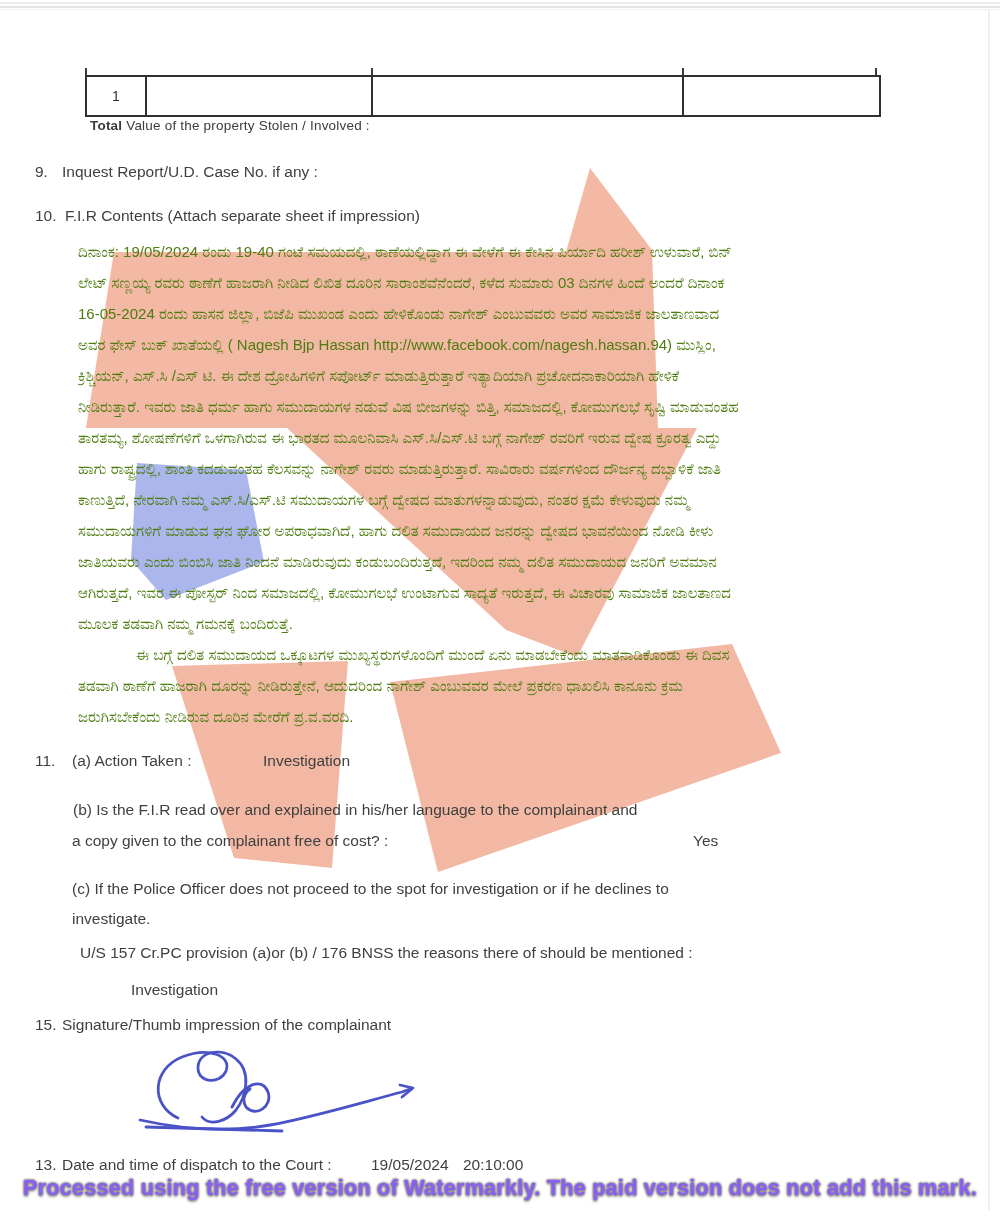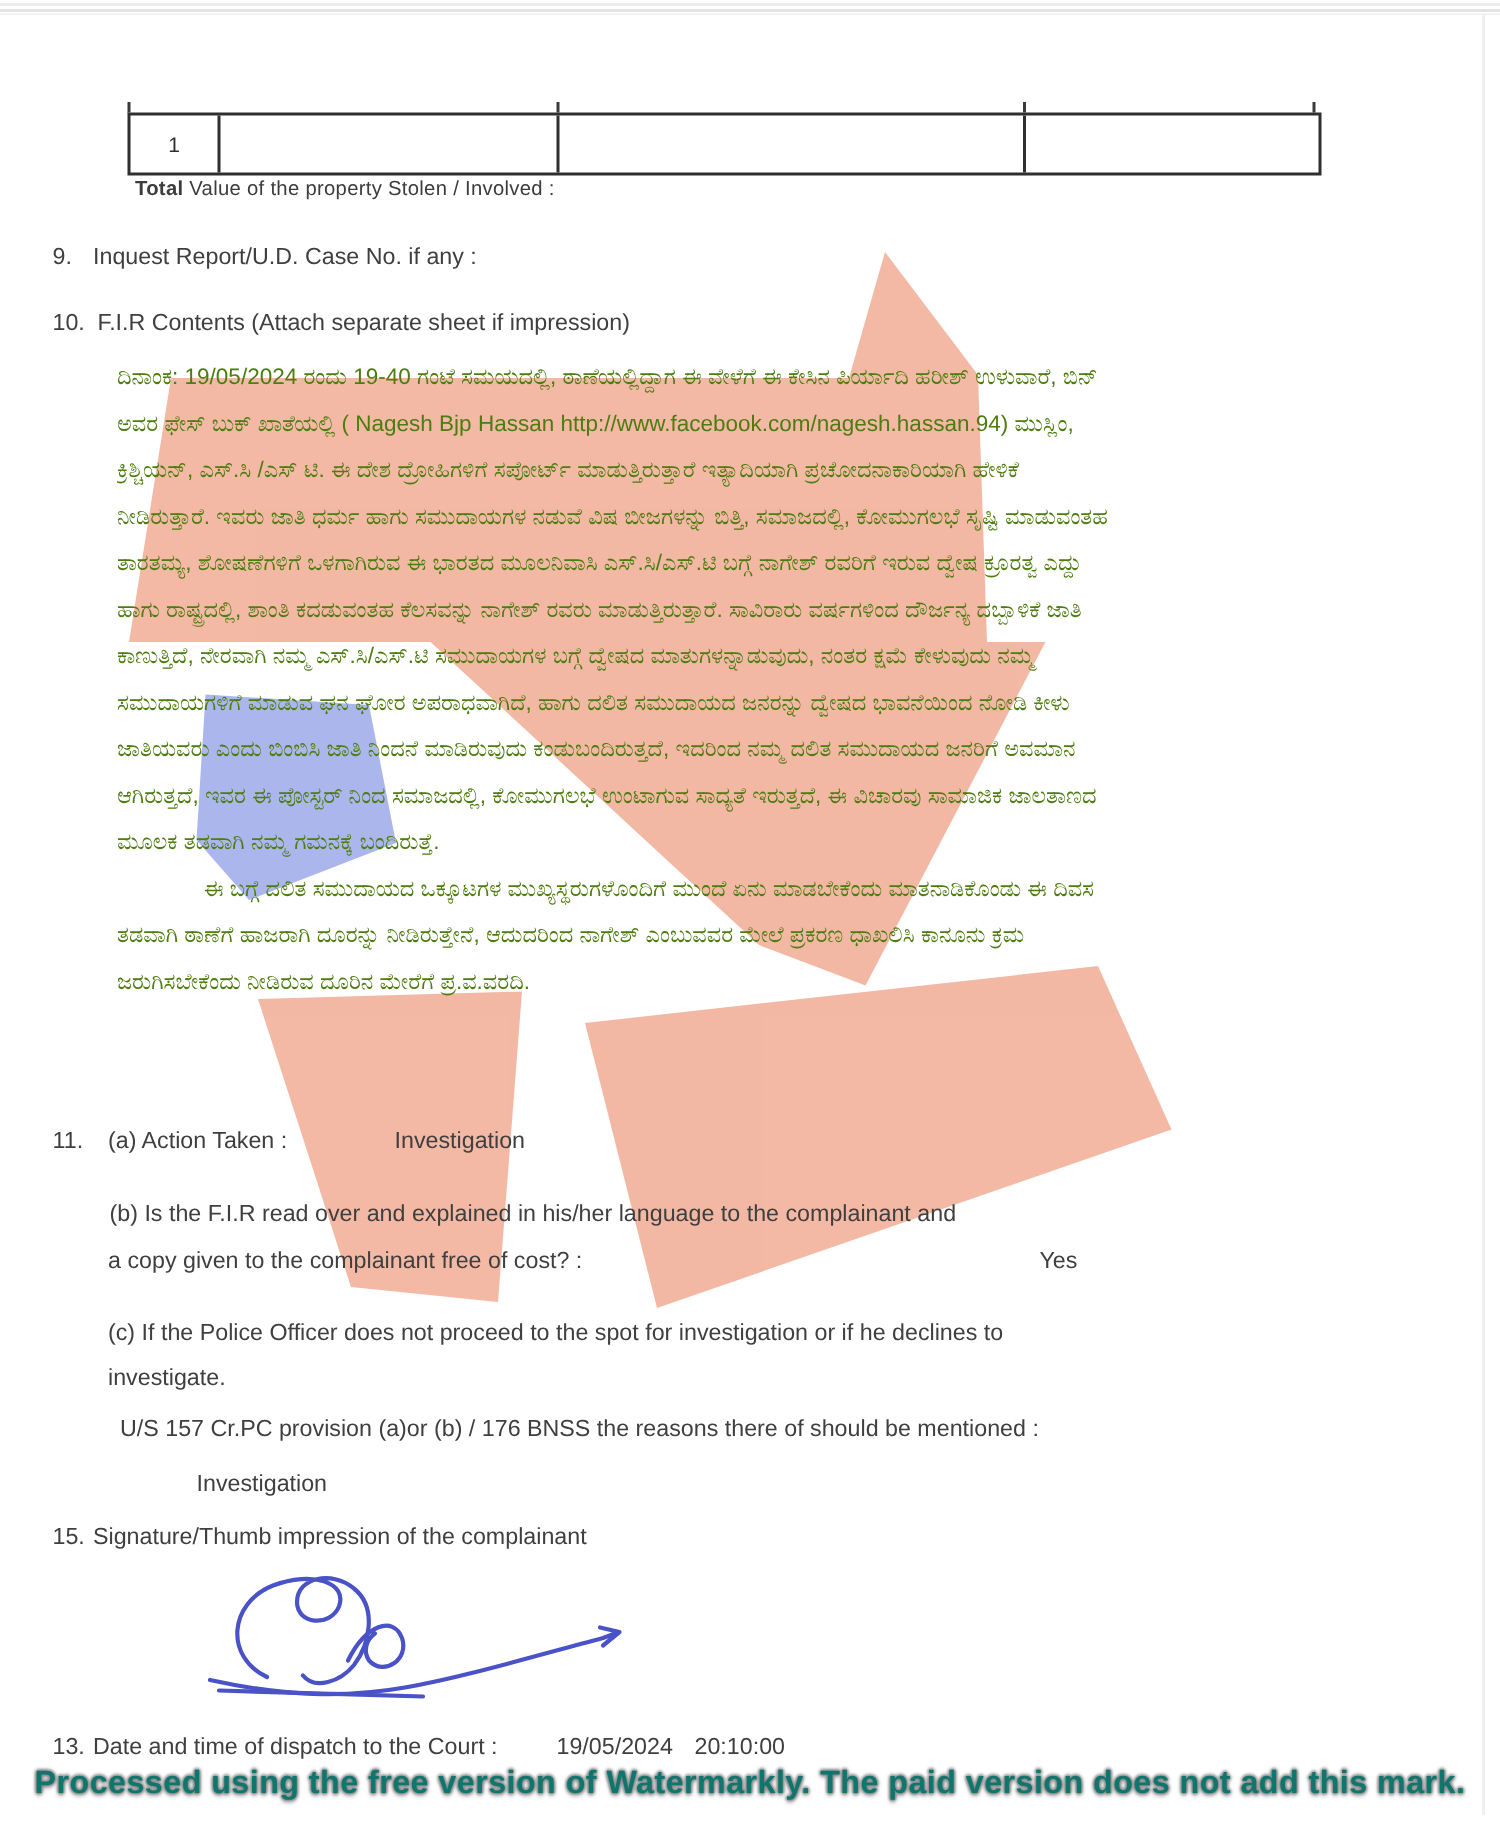--- a/index.html
+++ b/index.html
@@ -34,21 +34,21 @@
 
   
   .fir-body { position:absolute; left:78px; top:236px; width:870px; }
   .fir-line { height:31px; line-height:31px; font-size:15px; color:#4d7c0f; white-space:nowrap; overflow:hidden; }
   .fir-line.indent { padding-left:58px; }
 
   .sig-svg { position:absolute; left:110px; top:1035px; pointer-events:none; }
 
   .watermark {
     position:absolute; left:0; top:1176px; width:1000px; text-align:center;
-    font-size:21.5px; font-weight:700; color:#0f766e; letter-spacing:0.3px;
+    font-size:21.5px; font-weight:700; color:#8b5cf6; letter-spacing:0.3px;
     text-shadow: 0 1px 2px rgba(130,130,130,0.95), 0 -1px 2px rgba(150,150,150,0.8),
                  1px 0 2px rgba(140,140,140,0.85), -1px 0 2px rgba(140,140,140,0.85),
                  0 2px 3px rgba(120,120,120,0.55);
     white-space:nowrap;
   }
 </style>
 </head>
 <body>
 
 <div class="page">
@@ -96,20 +96,22 @@
     <span style="left:62px">Inquest Report/U.D. Case No. if any :</span>
   </div>
 
   <div class="line" style="top:207px">
     <span style="left:35px">10.</span>
     <span style="left:65px">F.I.R Contents (Attach separate sheet if impression)</span>
   </div>
 
   <div class="fir-body">
     <div class="fir-line">ದಿನಾಂಕ: 19/05/2024 ರಂದು 19-40 ಗಂಟೆ ಸಮಯದಲ್ಲಿ, ಠಾಣೆಯಲ್ಲಿದ್ದಾಗ ಈ ವೇಳೆಗೆ ಈ ಕೇಸಿನ ಪಿರ್ಯಾದಿ ಹರೀಶ್ ಉಳುವಾರೆ, ಬಿನ್</div>
+    <div class="fir-line">ಲೇಟ್ ಸಣ್ಣಯ್ಯ ರವರು ಠಾಣೆಗೆ ಹಾಜರಾಗಿ ನೀಡಿದ ಲಿಖಿತ ದೂರಿನ ಸಾರಾಂಶವೆನೆಂದರೆ, ಕಳೆದ ಸುಮಾರು 03 ದಿನಗಳ ಹಿಂದೆ ಅಂದರೆ ದಿನಾಂಕ</div>
+    <div class="fir-line">16-05-2024 ರಂದು ಹಾಸನ ಜಿಲ್ಲಾ, ಬಿಜೆಪಿ ಮುಖಂಡ ಎಂದು ಹೇಳಿಕೊಂಡು ನಾಗೇಶ್ ಎಂಬುವವರು ಅವರ ಸಾಮಾಜಿಕ ಜಾಲತಾಣವಾದ</div>
     <div class="fir-line">ಅವರ ಫೇಸ್ ಬುಕ್ ಖಾತೆಯಲ್ಲಿ ( Nagesh Bjp Hassan http://www.facebook.com/nagesh.hassan.94) ಮುಸ್ಲಿಂ,</div>
     <div class="fir-line">ಕ್ರಿಶ್ಚಿಯನ್, ಎಸ್.ಸಿ /ಎಸ್ ಟಿ. ಈ ದೇಶ ದ್ರೋಹಿಗಳಿಗೆ ಸಪೋರ್ಟ್ ಮಾಡುತ್ತಿರುತ್ತಾರೆ ಇತ್ಯಾದಿಯಾಗಿ ಪ್ರಚೋದನಾಕಾರಿಯಾಗಿ ಹೇಳಿಕೆ</div>
     <div class="fir-line">ನೀಡಿರುತ್ತಾರೆ. ಇವರು ಜಾತಿ ಧರ್ಮ ಹಾಗು ಸಮುದಾಯಗಳ ನಡುವೆ ವಿಷ ಬೀಜಗಳನ್ನು ಬಿತ್ತಿ, ಸಮಾಜದಲ್ಲಿ, ಕೋಮುಗಲಭೆ ಸೃಷ್ಟಿ ಮಾಡುವಂತಹ</div>
     <div class="fir-line">ತಾರತಮ್ಯ, ಶೋಷಣೆಗಳಿಗೆ ಒಳಗಾಗಿರುವ ಈ ಭಾರತದ ಮೂಲನಿವಾಸಿ ಎಸ್.ಸಿ/ಎಸ್.ಟಿ ಬಗ್ಗೆ ನಾಗೇಶ್ ರವರಿಗೆ ಇರುವ ದ್ವೇಷ ಕ್ರೂರತ್ವ ಎದ್ದು</div>
     <div class="fir-line">ಹಾಗು ರಾಷ್ಟ್ರದಲ್ಲಿ, ಶಾಂತಿ ಕದಡುವಂತಹ ಕೆಲಸವನ್ನು ನಾಗೇಶ್ ರವರು ಮಾಡುತ್ತಿರುತ್ತಾರೆ. ಸಾವಿರಾರು ವರ್ಷಗಳಿಂದ ದೌರ್ಜನ್ಯ ದಬ್ಬಾಳಿಕೆ ಜಾತಿ</div>
     <div class="fir-line">ಕಾಣುತ್ತಿದೆ, ನೇರವಾಗಿ ನಮ್ಮ ಎಸ್.ಸಿ/ಎಸ್.ಟಿ ಸಮುದಾಯಗಳ ಬಗ್ಗೆ ದ್ವೇಷದ ಮಾತುಗಳನ್ನಾಡುವುದು, ನಂತರ ಕ್ಷಮೆ ಕೇಳುವುದು ನಮ್ಮ</div>
     <div class="fir-line">ಸಮುದಾಯಗಳಿಗೆ ಮಾಡುವ ಘನ ಘೋರ ಅಪರಾಧವಾಗಿದೆ, ಹಾಗು ದಲಿತ ಸಮುದಾಯದ ಜನರನ್ನು ದ್ವೇಷದ ಭಾವನೆಯಿಂದ ನೋಡಿ ಕೀಳು</div>
     <div class="fir-line">ಜಾತಿಯವರು ಎಂದು ಬಿಂಬಿಸಿ ಜಾತಿ ನಿಂದನೆ ಮಾಡಿರುವುದು ಕಂಡುಬಂದಿರುತ್ತದೆ, ಇದರಿಂದ ನಮ್ಮ ದಲಿತ ಸಮುದಾಯದ ಜನರಿಗೆ ಅವಮಾನ</div>
     <div class="fir-line">ಆಗಿರುತ್ತದೆ, ಇವರ ಈ ಪೋಸ್ಟರ್ ನಿಂದ ಸಮಾಜದಲ್ಲಿ, ಕೋಮುಗಲಭೆ ಉಂಟಾಗುವ ಸಾದ್ಯತೆ ಇರುತ್ತದೆ, ಈ ವಿಚಾರವು ಸಾಮಾಜಿಕ ಜಾಲತಾಣದ</div>
     <div class="fir-line">ಮೂಲಕ ತಡವಾಗಿ ನಮ್ಮ ಗಮನಕ್ಕೆ ಬಂದಿರುತ್ತೆ.</div>

